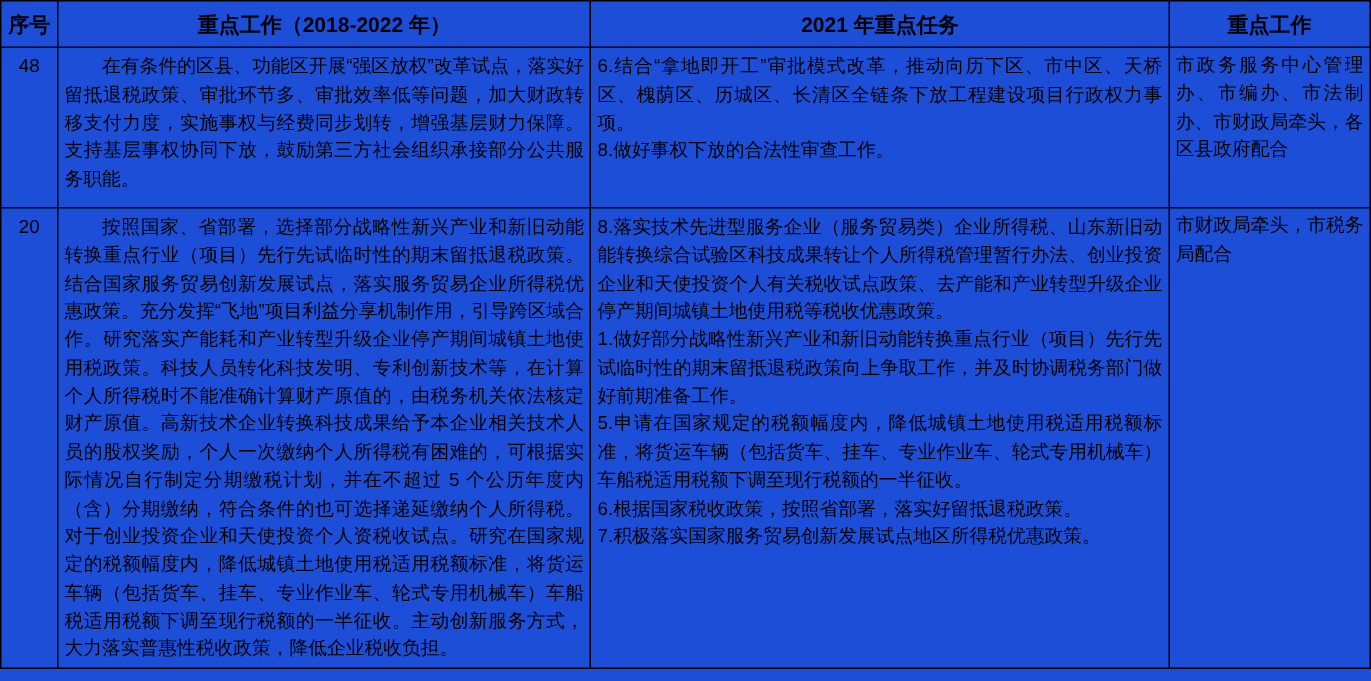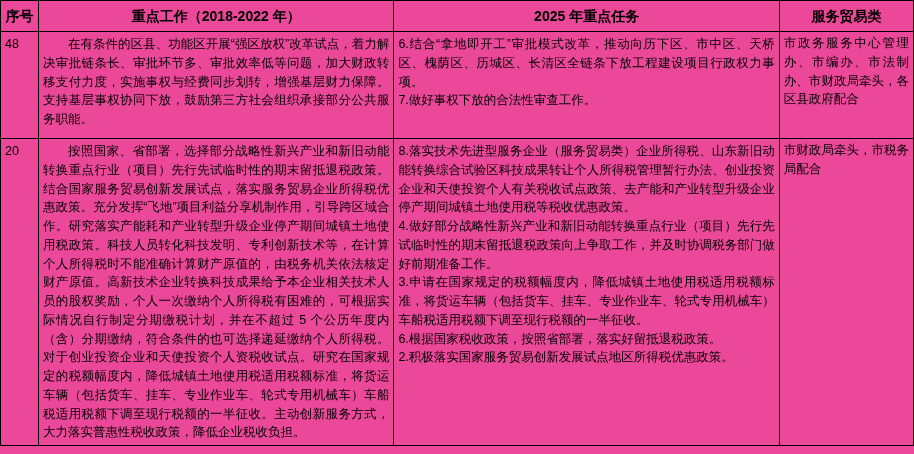--- a/index.html
+++ b/index.html
@@ -9,21 +9,21 @@
   }
   body {
     font-family: "Liberation Sans", sans-serif;
     color: #000000;
   }
   .page {
     width: 914px;
     height: 454px;
     position: relative;
     overflow: hidden;
-    background: #ec4899;
+    background: #1d4ed8;
     box-sizing: border-box;
   }
   table.doc-table {
     border-collapse: collapse;
     width: 914px;
     table-layout: fixed;
   }
   table.doc-table th,
   table.doc-table td {
     border: 1px solid #000000;
@@ -39,20 +39,21 @@
     font-size: 14px;
     height: 26px;
     padding: 2px 3px;
   }
   col.c-seq { width: 38px; }
   col.c-work { width: 355px; }
   col.c-task { width: 385px; }
   col.c-unit { width: 134px; }
 
   td.seq-cell {
+    text-align: center;
     vertical-align: middle;
     font-size: 14px;
   }
   td.work-cell {
     text-align: justify;
     text-justify: inter-ideograph;
   }
   td.task-cell {
     text-align: justify;
     text-justify: inter-ideograph;
@@ -80,49 +81,49 @@
     <colgroup>
       <col class="c-seq">
       <col class="c-work">
       <col class="c-task">
       <col class="c-unit">
     </colgroup>
     <thead>
       <tr>
         <th>序号</th>
         <th>重点工作（2018-2022 年）</th>
-        <th>2025 年重点任务</th>
-        <th>服务贸易类</th>
+        <th>2021 年重点任务</th>
+        <th>重点工作</th>
       </tr>
     </thead>
     <tbody>
       <tr class="row48">
         <td class="seq-cell">48</td>
         <td class="work-cell">
-          <p class="indent2">在有条件的区县、功能区开展“强区放权”改革试点，着力解决审批链条长、审批环节多、审批效率低等问题，加大财政转移支付力度，实施事权与经费同步划转，增强基层财力保障。支持基层事权协同下放，鼓励第三方社会组织承接部分公共服务职能。</p>
+          <p class="indent2">在有条件的区县、功能区开展“强区放权”改革试点，落实好留抵退税政策、审批环节多、审批效率低等问题，加大财政转移支付力度，实施事权与经费同步划转，增强基层财力保障。支持基层事权协同下放，鼓励第三方社会组织承接部分公共服务职能。</p>
         </td>
         <td class="task-cell">
           <p>6.结合“拿地即开工”审批模式改革，推动向历下区、市中区、天桥区、槐荫区、历城区、长清区全链条下放工程建设项目行政权力事项。</p>
-          <p>7.做好事权下放的合法性审查工作。</p>
+          <p>8.做好事权下放的合法性审查工作。</p>
         </td>
         <td class="unit-cell">
           <p>市政务服务中心管理办、市编办、市法制办、市财政局牵头，各区县政府配合</p>
         </td>
       </tr>
       <tr class="row49">
         <td class="seq-cell">20</td>
         <td class="work-cell">
           <p class="indent2">按照国家、省部署，选择部分战略性新兴产业和新旧动能转换重点行业（项目）先行先试临时性的期末留抵退税政策。结合国家服务贸易创新发展试点，落实服务贸易企业所得税优惠政策。充分发挥“飞地”项目利益分享机制作用，引导跨区域合作。研究落实产能耗和产业转型升级企业停产期间城镇土地使用税政策。科技人员转化科技发明、专利创新技术等，在计算个人所得税时不能准确计算财产原值的，由税务机关依法核定财产原值。高新技术企业转换科技成果给予本企业相关技术人员的股权奖励，个人一次缴纳个人所得税有困难的，可根据实际情况自行制定分期缴税计划，并在不超过 5 个公历年度内（含）分期缴纳，符合条件的也可选择递延缴纳个人所得税。对于创业投资企业和天使投资个人资税收试点。研究在国家规定的税额幅度内，降低城镇土地使用税适用税额标准，将货运车辆（包括货车、挂车、专业作业车、轮式专用机械车）车船税适用税额下调至现行税额的一半征收。主动创新服务方式，大力落实普惠性税收政策，降低企业税收负担。</p>
         </td>
         <td class="task-cell">
           <p>8.落实技术先进型服务企业（服务贸易类）企业所得税、山东新旧动能转换综合试验区科技成果转让个人所得税管理暂行办法、创业投资企业和天使投资个人有关税收试点政策、去产能和产业转型升级企业停产期间城镇土地使用税等税收优惠政策。</p>
-          <p>4.做好部分战略性新兴产业和新旧动能转换重点行业（项目）先行先试临时性的期末留抵退税政策向上争取工作，并及时协调税务部门做好前期准备工作。</p>
-          <p>3.申请在国家规定的税额幅度内，降低城镇土地使用税适用税额标准，将货运车辆（包括货车、挂车、专业作业车、轮式专用机械车）车船税适用税额下调至现行税额的一半征收。</p>
+          <p>1.做好部分战略性新兴产业和新旧动能转换重点行业（项目）先行先试临时性的期末留抵退税政策向上争取工作，并及时协调税务部门做好前期准备工作。</p>
+          <p>5.申请在国家规定的税额幅度内，降低城镇土地使用税适用税额标准，将货运车辆（包括货车、挂车、专业作业车、轮式专用机械车）车船税适用税额下调至现行税额的一半征收。</p>
           <p>6.根据国家税收政策，按照省部署，落实好留抵退税政策。</p>
-          <p>2.积极落实国家服务贸易创新发展试点地区所得税优惠政策。</p>
+          <p>7.积极落实国家服务贸易创新发展试点地区所得税优惠政策。</p>
         </td>
         <td class="unit-cell">
           <p>市财政局牵头，市税务局配合</p>
         </td>
       </tr>
     </tbody>
   </table>
 </div>
 
 </body></html>

